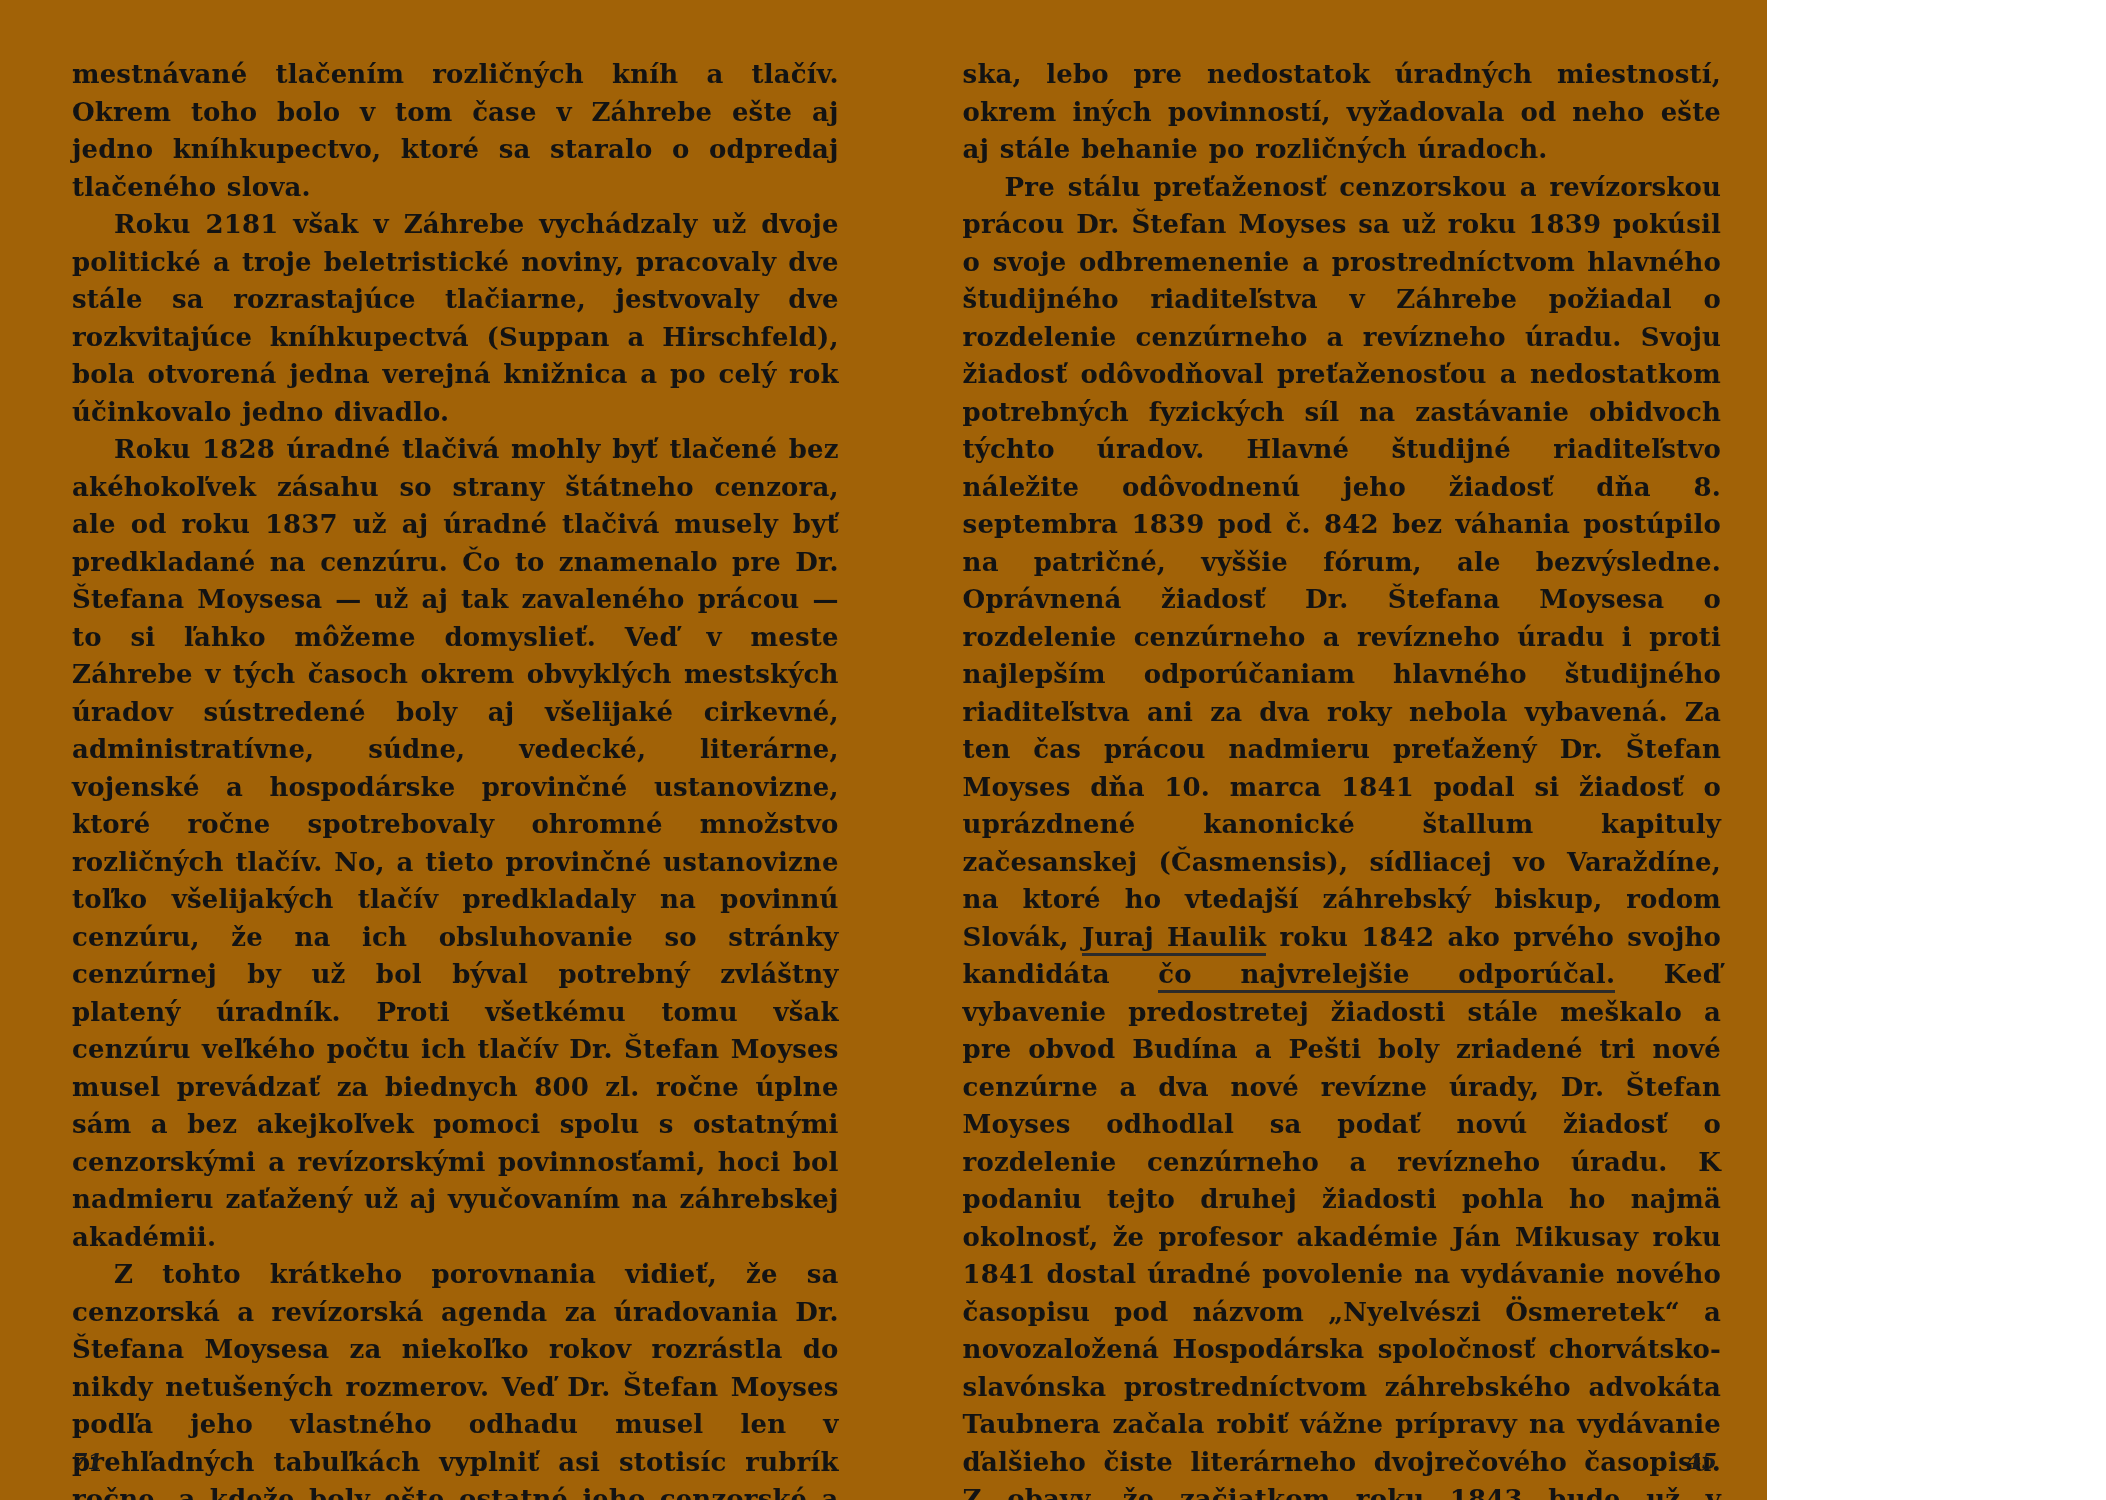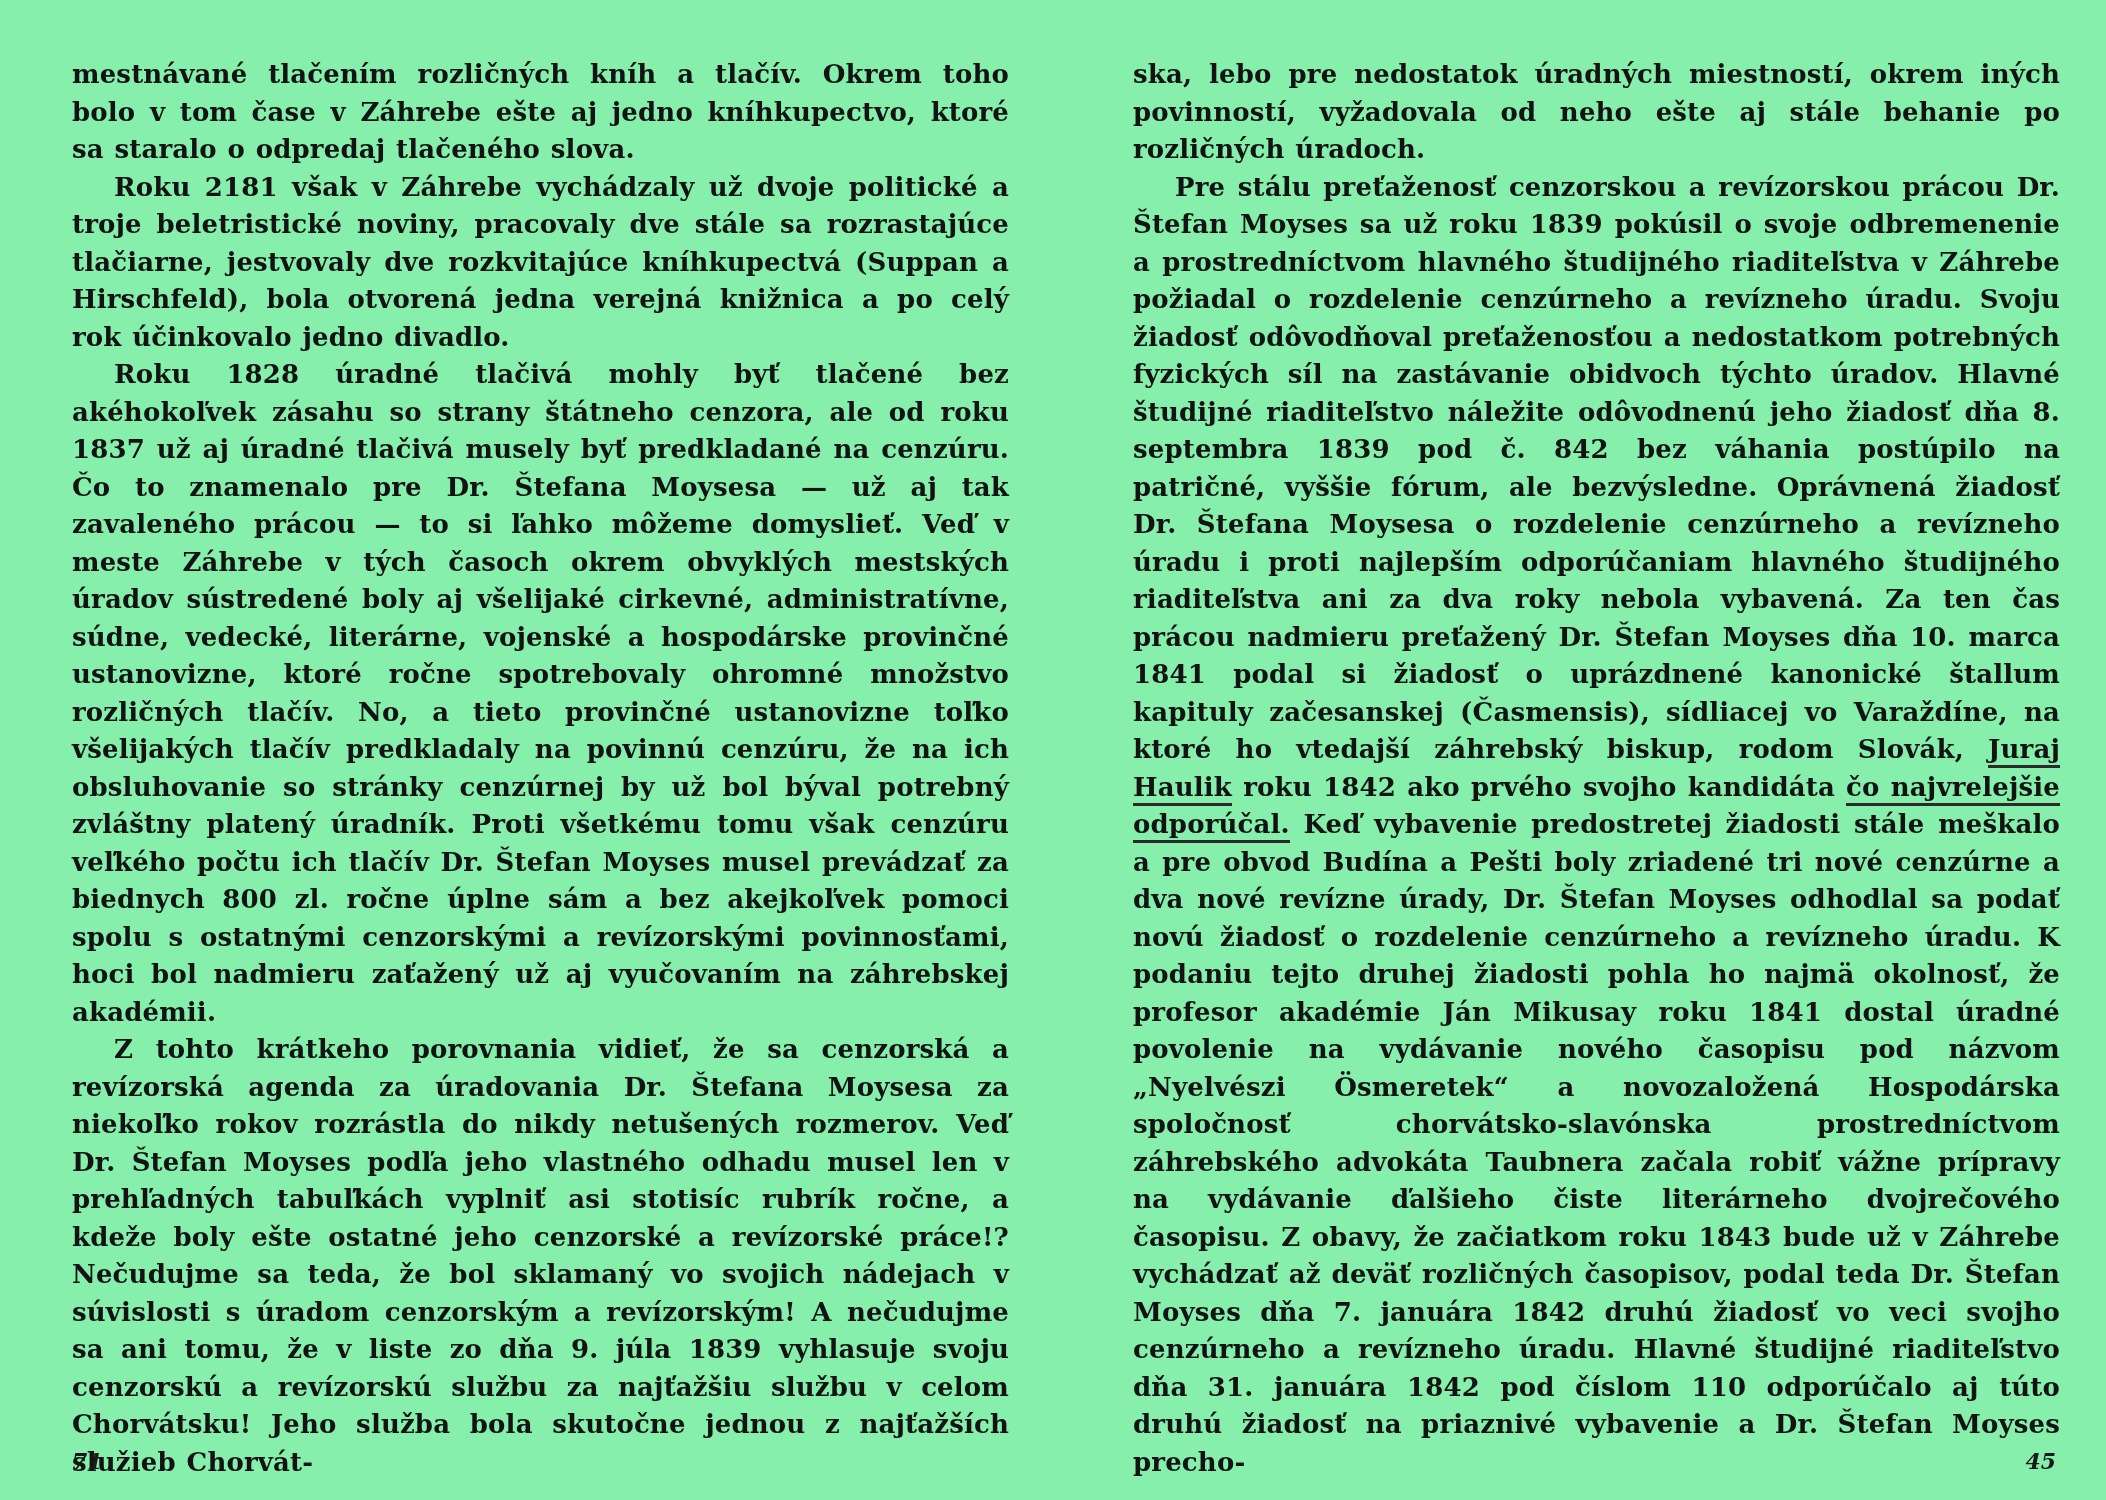--- a/index.html
+++ b/index.html
@@ -9,23 +9,23 @@
   body {
     width: 2106px;
     height: 1500px;
     background: #ffffff;
     color: #131313;
     font-family: "DejaVu Serif", "Liberation Serif", serif;
     overflow: hidden;
   }
   .spread {
     display: flex;
-    width: 2106px;
+    width: 1767px;
     height: 1500px;
-    background: #86efac;
+    background: #a16207;
   }
   .page {
     width: 1053px;
     height: 1500px;
     position: relative;
     box-sizing: border-box;
     overflow: hidden;
   }
   .page.left  { padding: 56px 44px 0 72px; }
   .page.right { padding: 56px 46px 0 80px; }

